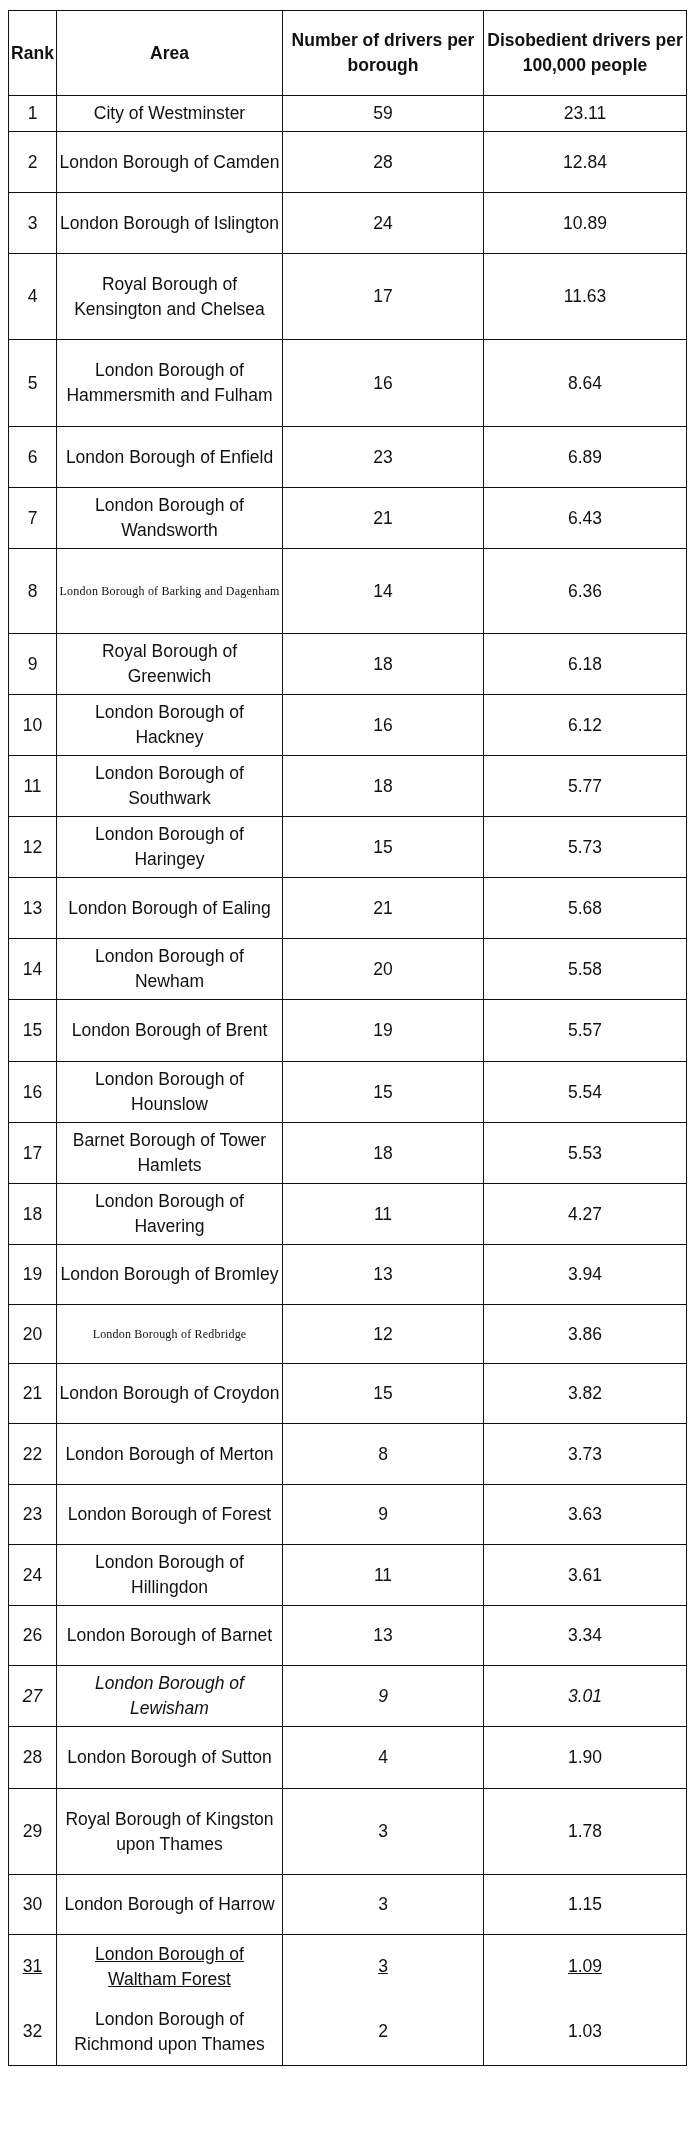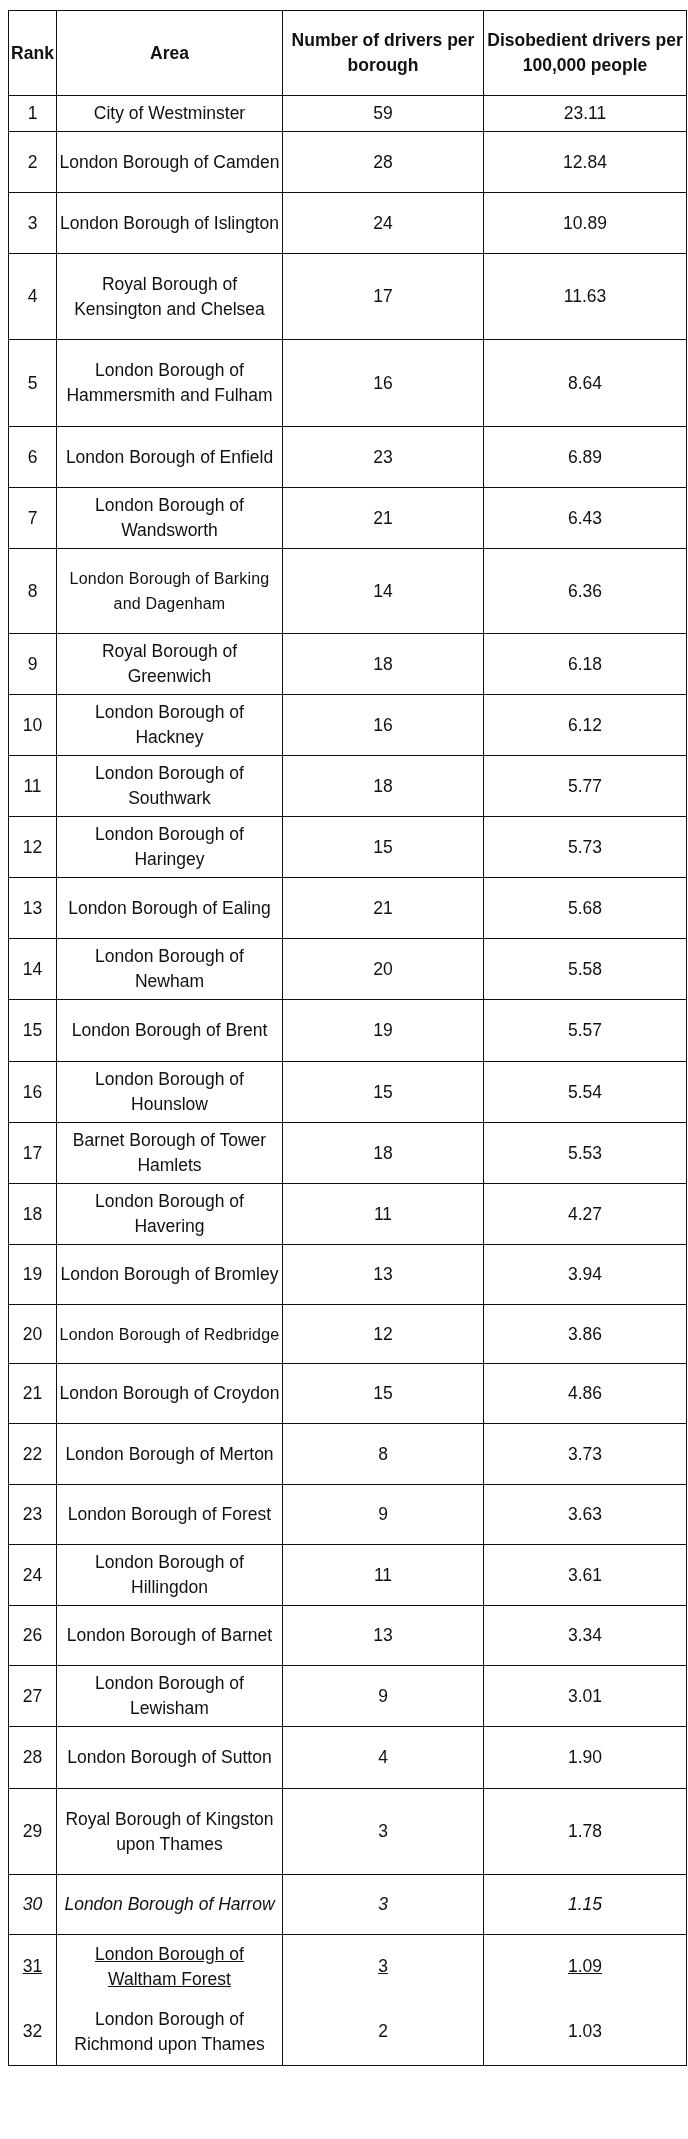--- a/index.html
+++ b/index.html
@@ -14,21 +14,21 @@
     padding: 0 2px; font-weight: normal;
   }
   table.data th { font-weight: bold; height: 84px; }
   col.c-rank { width: 48px; }
   col.c-area { width: 226px; }
   col.c-num { width: 201px; }
   col.c-rate { width: 203px; }
   td.rank { padding: 0; }
   tr.no-bottom td { border-bottom: none; }
   tr.no-top td { border-top: none; }
-  .squeeze { font-size: 16px; letter-spacing: 0.2px; }
+  .squeeze { font-size: 12px; letter-spacing: 0.2px; font-family: Liberation Serif, serif; }
 </style>
 </head>
 <body>
 
 <table class="data">
   <colgroup>
     <col class="c-rank">
       <col class="c-area">
       <col class="c-num">
       <col class="c-rate">
@@ -159,21 +159,21 @@
       <tr style="height: 59px;">
         <td class="rank">20</td>
         <td class="squeeze">London Borough of Redbridge</td>
         <td>12</td>
         <td>3.86</td>
       </tr>
       <tr style="height: 60px;">
         <td class="rank">21</td>
         <td>London Borough of Croydon</td>
         <td>15</td>
-        <td>4.86</td>
+        <td>3.82</td>
       </tr>
       <tr style="height: 61px;">
         <td class="rank">22</td>
         <td>London Borough of Merton</td>
         <td>8</td>
         <td>3.73</td>
       </tr>
       <tr style="height: 60px;">
         <td class="rank">23</td>
         <td>London Borough of Forest</td>
@@ -185,39 +185,39 @@
         <td>London Borough of Hillingdon</td>
         <td>11</td>
         <td>3.61</td>
       </tr>
       <tr style="height: 60px;">
         <td class="rank">26</td>
         <td>London Borough of Barnet</td>
         <td>13</td>
         <td>3.34</td>
       </tr>
-      <tr style="height: 61px;">
+      <tr style="height: 61px; font-style: italic;">
         <td class="rank">27</td>
         <td>London Borough of Lewisham</td>
         <td>9</td>
         <td>3.01</td>
       </tr>
       <tr style="height: 62px;">
         <td class="rank">28</td>
         <td>London Borough of Sutton</td>
         <td>4</td>
         <td>1.90</td>
       </tr>
       <tr style="height: 86px;">
         <td class="rank">29</td>
         <td>Royal Borough of Kingston upon Thames</td>
         <td>3</td>
         <td>1.78</td>
       </tr>
-      <tr style="height: 60px; font-style: italic;">
+      <tr style="height: 60px;">
         <td class="rank">30</td>
         <td>London Borough of Harrow</td>
         <td>3</td>
         <td>1.15</td>
       </tr>
       <tr class="no-bottom" style="height: 64px; text-decoration: underline;">
         <td class="rank">31</td>
         <td>London Borough of Waltham Forest</td>
         <td>3</td>
         <td>1.09</td>

